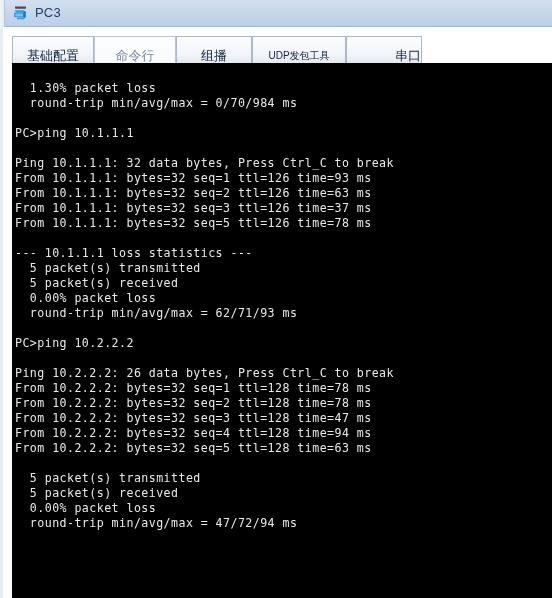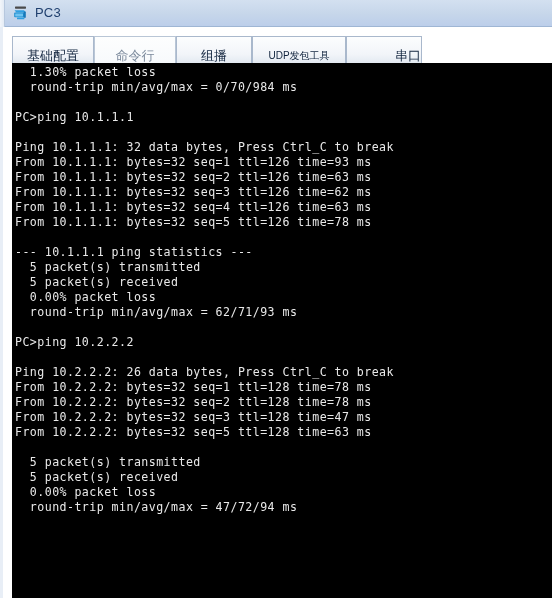--- a/index.html
+++ b/index.html
@@ -122,21 +122,21 @@
   
   .terminal {
     position: absolute;
     left: 12px;
     top: 63px;
     width: 540px;
     height: 535px;
     background: #000000;
     overflow: hidden;
     box-sizing: border-box;
-    padding: 2px 0 0 3px;
+    padding: 18px 0 0 3px;
   }
   .term-line {
     font-family: "DejaVu Sans Mono", "Liberation Mono", monospace;
     font-size: 11.6px;
     line-height: 15px;
     color: #e9e9e9;
     white-space: pre;
     letter-spacing: 0.45px;
     height: 15px;
   }
@@ -186,36 +186,36 @@
 
   <div class="terminal" id="terminal-output">
       <div class="term-line">  1.30% packet loss</div>
       <div class="term-line">  round-trip min/avg/max = 0/70/984 ms</div>
       <div class="term-line blank"> </div>
       <div class="term-line">PC&gt;ping 10.1.1.1</div>
       <div class="term-line blank"> </div>
       <div class="term-line">Ping 10.1.1.1: 32 data bytes, Press Ctrl_C to break</div>
       <div class="term-line">From 10.1.1.1: bytes=32 seq=1 ttl=126 time=93 ms</div>
       <div class="term-line">From 10.1.1.1: bytes=32 seq=2 ttl=126 time=63 ms</div>
-      <div class="term-line">From 10.1.1.1: bytes=32 seq=3 ttl=126 time=62 ms</div>
-      <div class="term-line">From 10.1.1.1: bytes=32 seq=4 ttl=126 time=63 ms</div>
+      <div class="term-line">From 10.1.1.1: bytes=32 seq=3 ttl=126 time=37 ms</div>
       <div class="term-line">From 10.1.1.1: bytes=32 seq=5 ttl=126 time=78 ms</div>
       <div class="term-line blank"> </div>
-      <div class="term-line">--- 10.1.1.1 ping statistics ---</div>
+      <div class="term-line">--- 10.1.1.1 loss statistics ---</div>
       <div class="term-line">  5 packet(s) transmitted</div>
       <div class="term-line">  5 packet(s) received</div>
       <div class="term-line">  0.00% packet loss</div>
       <div class="term-line">  round-trip min/avg/max = 62/71/93 ms</div>
       <div class="term-line blank"> </div>
       <div class="term-line">PC&gt;ping 10.2.2.2</div>
       <div class="term-line blank"> </div>
       <div class="term-line">Ping 10.2.2.2: 26 data bytes, Press Ctrl_C to break</div>
       <div class="term-line">From 10.2.2.2: bytes=32 seq=1 ttl=128 time=78 ms</div>
       <div class="term-line">From 10.2.2.2: bytes=32 seq=2 ttl=128 time=78 ms</div>
       <div class="term-line">From 10.2.2.2: bytes=32 seq=3 ttl=128 time=47 ms</div>
+      <div class="term-line">From 10.2.2.2: bytes=32 seq=4 ttl=128 time=94 ms</div>
       <div class="term-line">From 10.2.2.2: bytes=32 seq=5 ttl=128 time=63 ms</div>
       <div class="term-line blank"> </div>
       <div class="term-line">  5 packet(s) transmitted</div>
       <div class="term-line">  5 packet(s) received</div>
       <div class="term-line">  0.00% packet loss</div>
       <div class="term-line">  round-trip min/avg/max = 47/72/94 ms</div>
     </div>
 
 </div>
 

